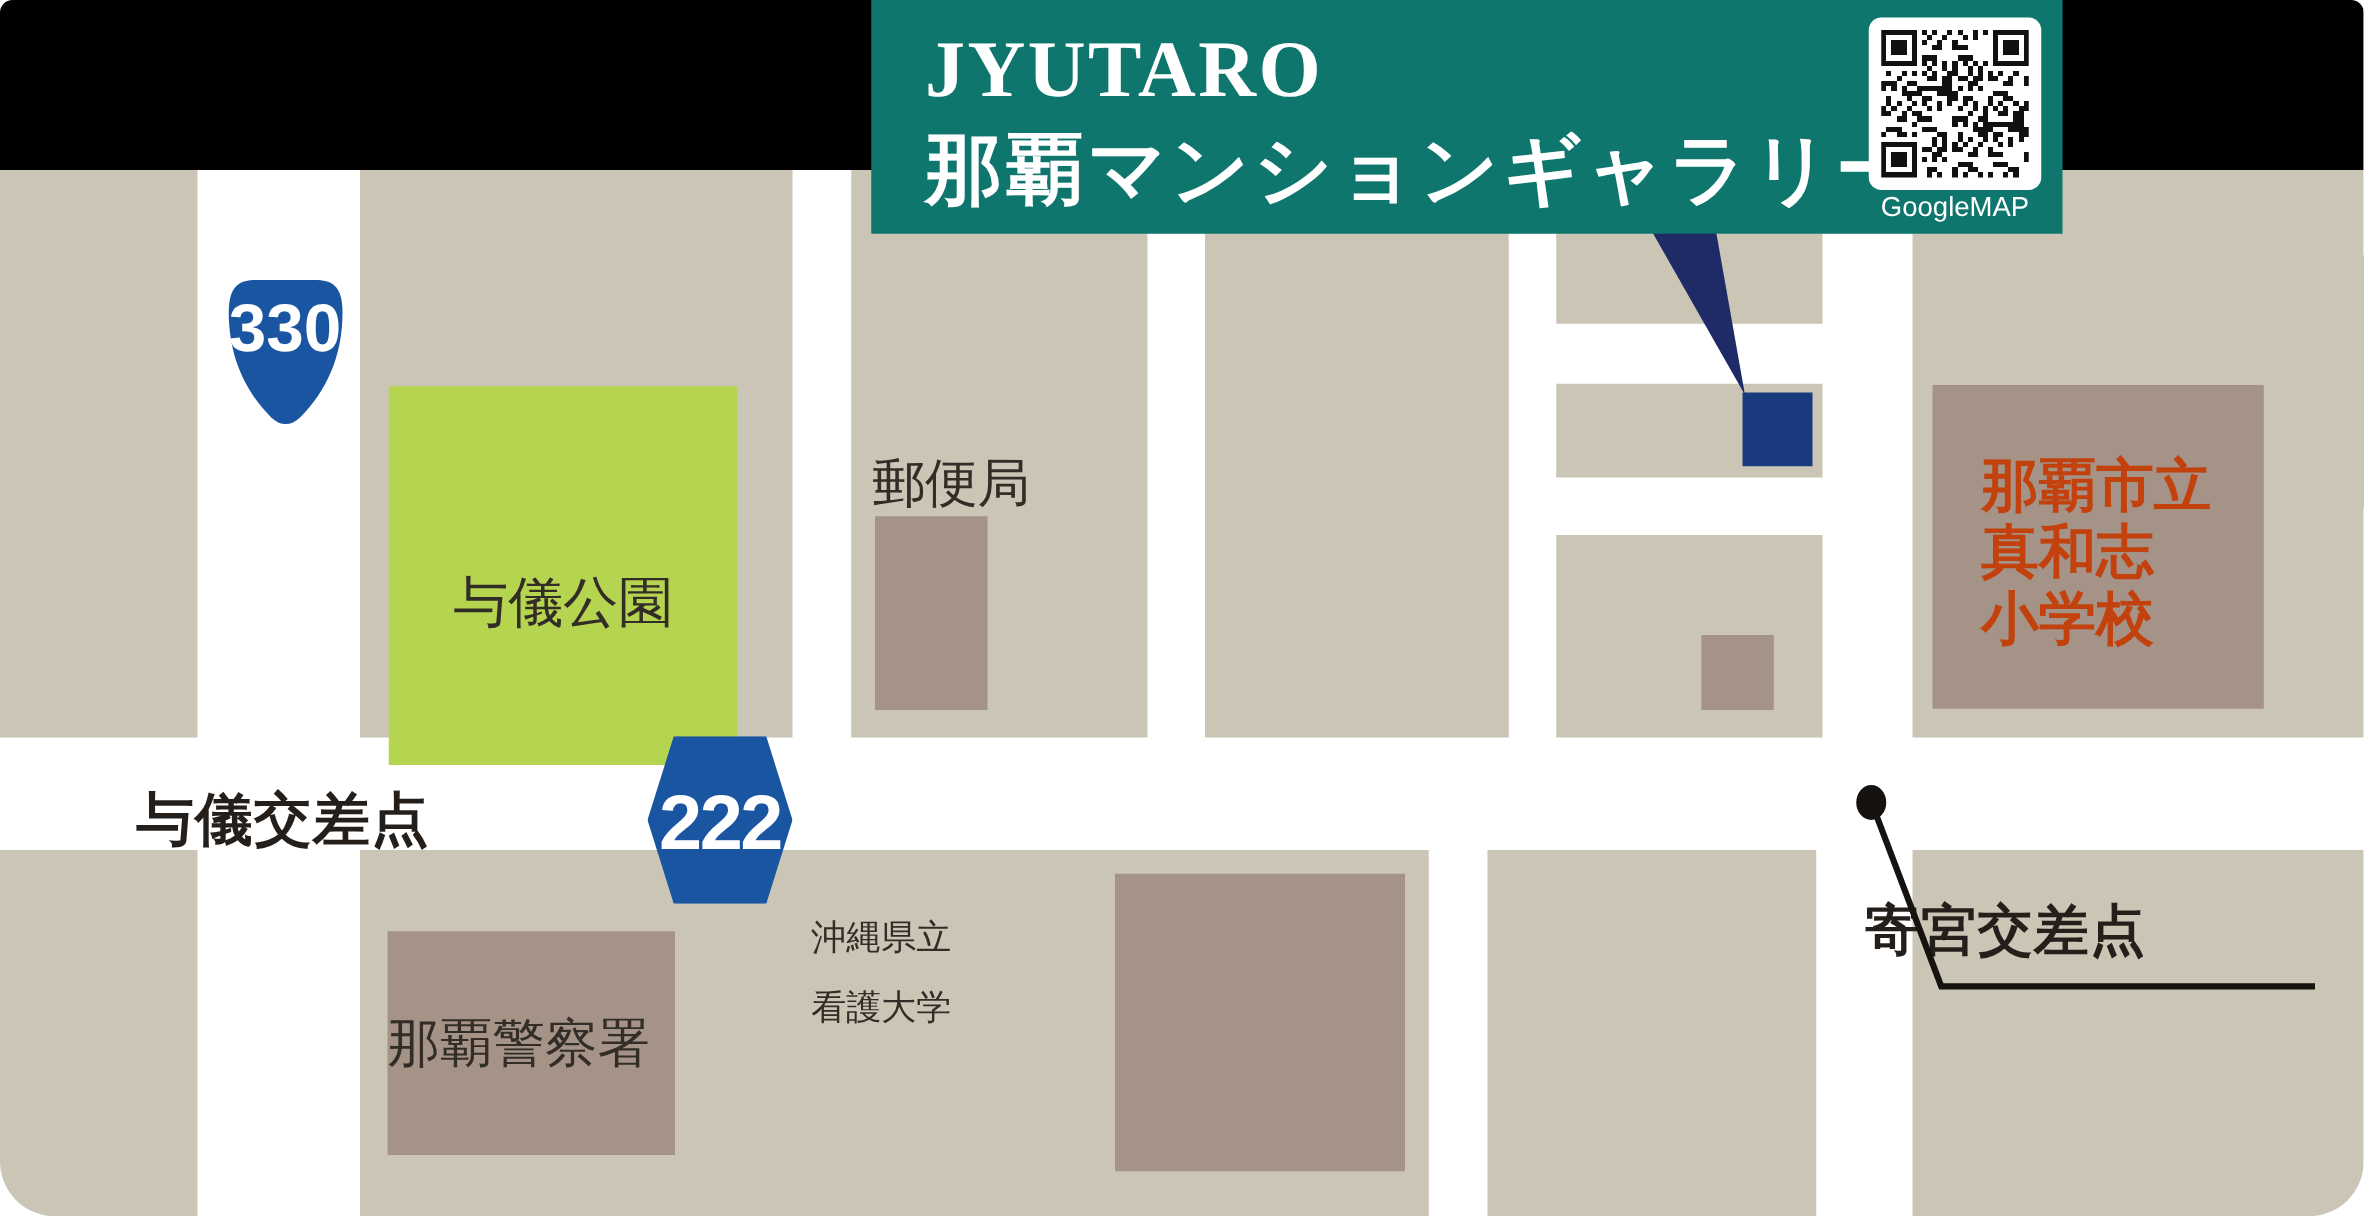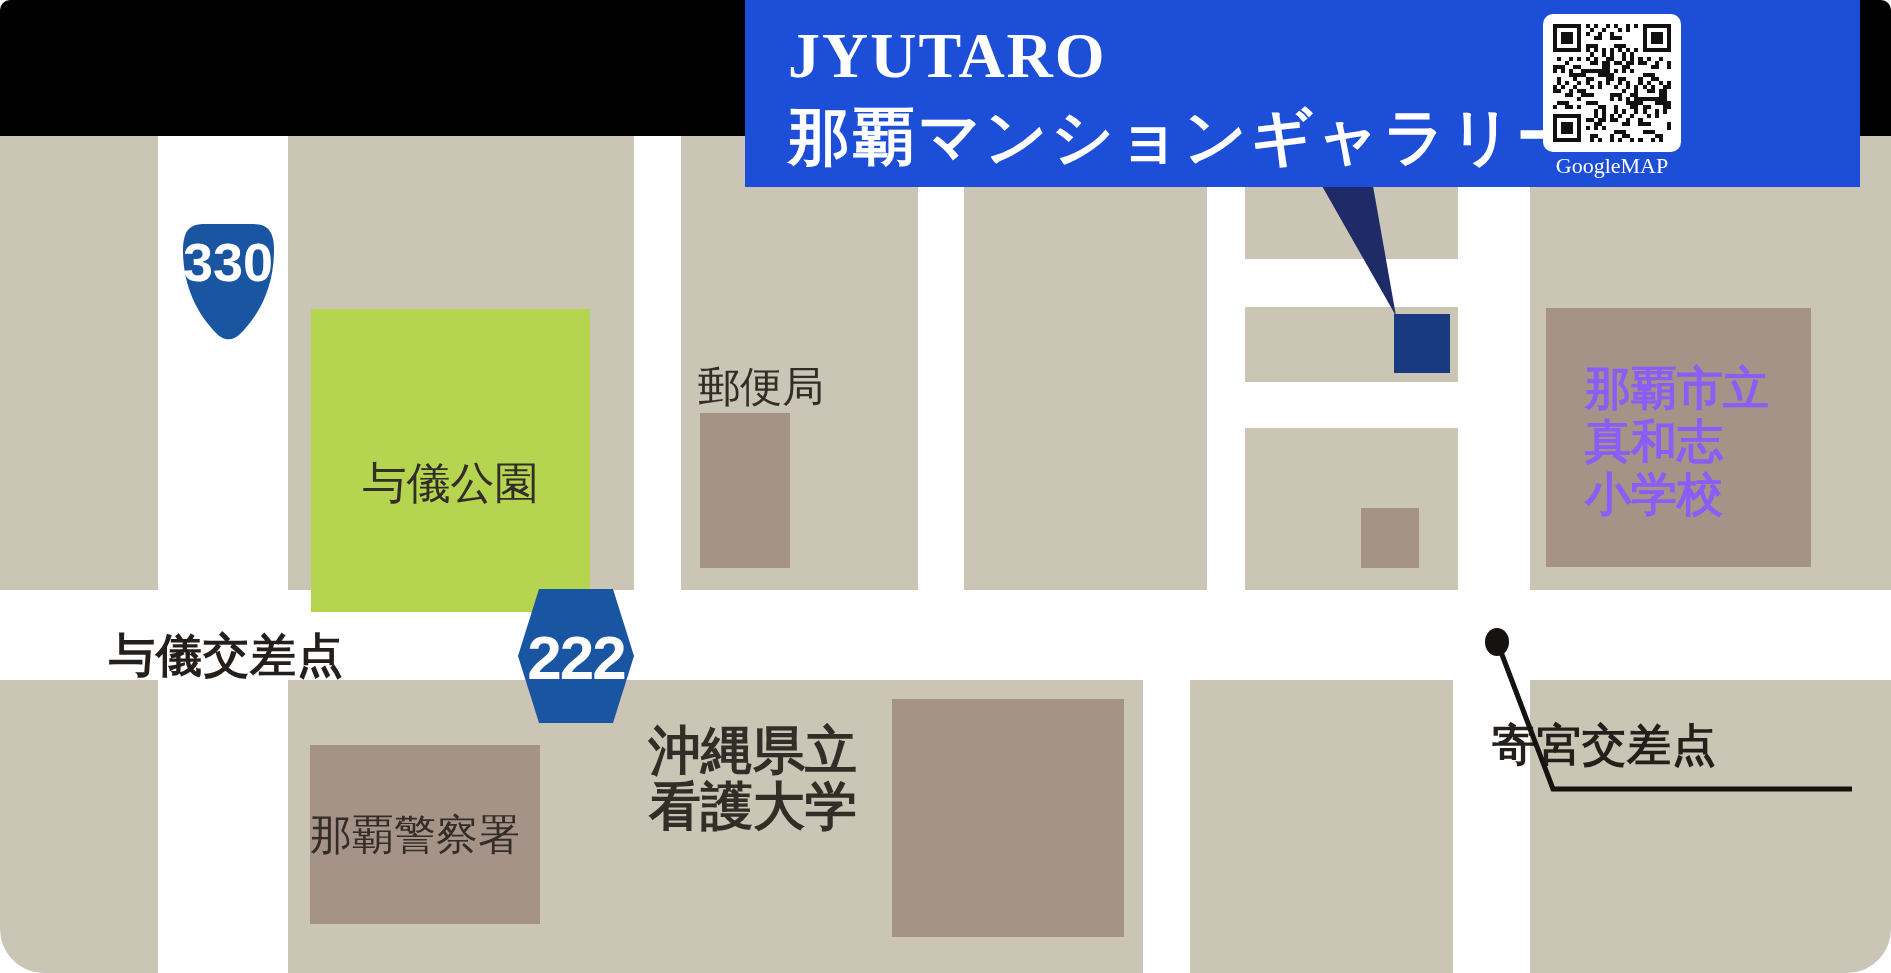--- a/index.html
+++ b/index.html
@@ -11,29 +11,29 @@
   .abs{position:absolute;}
   
   .black-bar{left:0;top:0;width:1891px;height:136px;background:#000000;}
   
   .block{background:#cbc5b5;}
   .building{background:#a59387;}
   .park{background:#b5d44f;display:flex;align-items:center;justify-content:center;margin-top:40px;}
   .map-label{color:#332d28;font-weight:500;line-height:1;white-space:pre;}
   .map-label.bold{font-weight:700;color:#241f1b;}
   
-  .header{left:697px;top:0;width:1115px;height:187px;background:#1d4ed8;color:#ffffff;margin-left:48px;}
+  .header{left:697px;top:0;width:953px;height:187px;background:#0f766e;color:#ffffff;}
   .header .t1{position:absolute;left:43px;top:24px;font-family:"Liberation Serif","DejaVu Serif",serif;
     font-size:64px;font-weight:700;letter-spacing:2px;line-height:1;}
   .header .t2{position:absolute;left:43px;top:106px;font-family:"Liberation Serif","DejaVu Serif",serif;
     font-size:62px;font-weight:600;letter-spacing:3px;line-height:1;}
   .qr-box{position:absolute;left:798px;top:14px;width:138px;height:138px;background:#ffffff;border-radius:10px;padding:10px;box-sizing:border-box;}
   .qr-box svg{width:100%;height:100%;}
   .qr-caption{position:absolute;left:798px;top:153px;width:138px;text-align:center;
-    font-family:Liberation Serif, serif;font-size:22px;color:#ffffff;line-height:1.2;}
+    font-family:Liberation Sans, sans-serif;font-size:22px;color:#ffffff;line-height:1.2;}
   
   .marker{left:1394px;top:314px;width:56px;height:59px;background:#1a3a80;}
   
   .shield-text{fill:#ffffff;font-family:"Liberation Sans","DejaVu Sans",sans-serif;font-weight:700;}
   
   #overlay{left:0;top:0;width:1891px;height:973px;pointer-events:none;}
 </style>
 </head>
 <body>
 
@@ -61,22 +61,22 @@
   <div class="abs building" style="left:700px;top:413px;width:90px;height:155px;"></div>
   <div class="abs building" style="left:1361px;top:508px;width:58px;height:60px;"></div>
   <div class="abs building" style="left:1546px;top:308px;width:265px;height:259px;"></div>
   <div class="abs building" style="left:310px;top:745px;width:230px;height:179px;display:flex;align-items:center;">
     <span class="map-label" style="font-size:42px;">那覇警察署</span>
   </div>
   <div class="abs building" style="left:892px;top:699px;width:232px;height:238px;"></div>
 
   <div class="abs map-label" style="left:698px;top:366px;font-size:42px;">郵便局</div>
   <div class="abs map-label" style="left:1022px;top:452px;font-size:42px;line-height:55px;"><br></div>
-  <div class="abs map-label" style="left:649px;top:722px;font-size:52px;line-height:56px;font-weight:bold;"><span>沖縄県立</span><br><span>看護大学</span></div>
-  <div class="abs map-label bold" style="left:1585px;top:362px;font-size:46px;line-height:53px;color:#8b5cf6;"><span>那覇市立</span><br><span>真和志</span><br><span>小学校</span></div>
+  <div class="abs map-label" style="left:649px;top:722px;font-size:28px;line-height:56px;"><span>沖縄県立</span><br><span>看護大学</span></div>
+  <div class="abs map-label bold" style="left:1585px;top:362px;font-size:46px;line-height:53px;color:#c2410c;"><span>那覇市立</span><br><span>真和志</span><br><span>小学校</span></div>
 
   <div class="abs map-label bold" style="left:109px;top:632px;font-size:46px;letter-spacing:1px;">与儀交差点</div>
   <div class="abs map-label bold" style="left:1492px;top:723px;font-size:44px;letter-spacing:1px;">寄宮交差点</div>
 
   <svg class="abs" style="left:168px;top:219px;" width="121" height="133" viewBox="0 0 121 133">
     <path d="M15,31 C15,9 24,5 37,5 L84,5 C97,5 106,9 106,31 C106,66 93,94 72,115 C65,122 56,122 49,115 C28,94 15,66 15,31 Z" fill="#1a55a2"></path>
     <text class="shield-text" x="60" y="62" font-size="54" text-anchor="middle">330</text>
   </svg>
 
   <svg class="abs" style="left:518px;top:589px;" width="116" height="134" viewBox="0 0 116 134">

